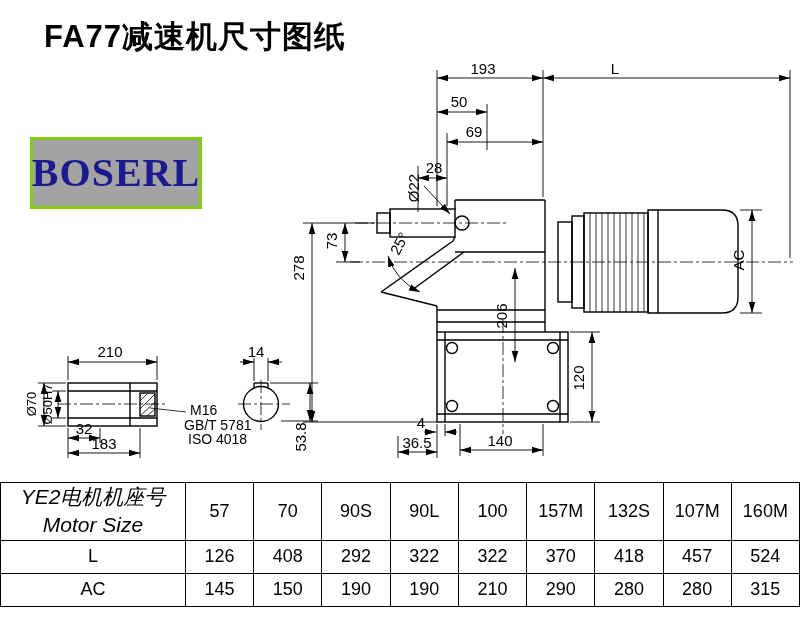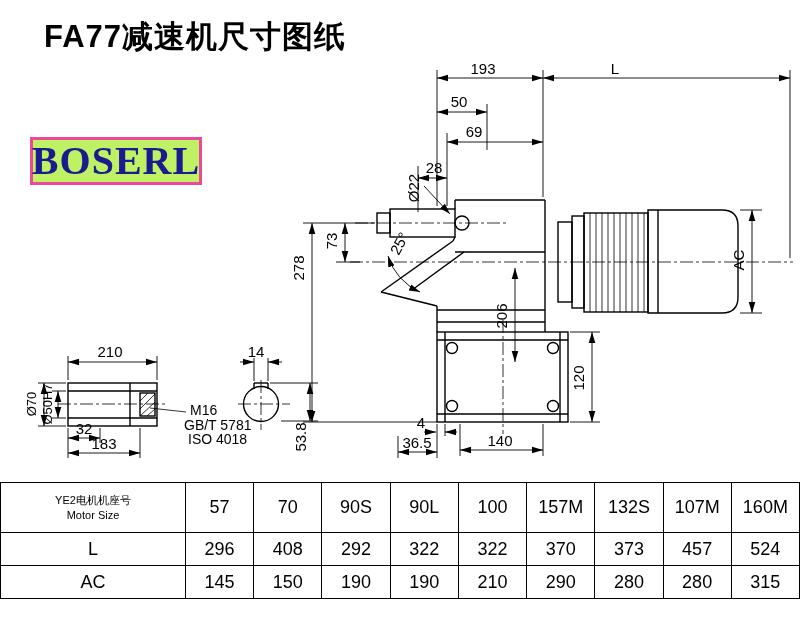--- a/index.html
+++ b/index.html
@@ -1,37 +1,37 @@
 <!DOCTYPE html>
 <html><head>
 <meta charset="utf-8">
 <style>
   * { margin:0; padding:0; box-sizing:border-box; }
   html,body { width:800px; height:633px; }
   body { background:#ffffff; font-family:"Liberation Sans", sans-serif; position:relative; overflow:hidden; }
   .page { position:absolute; inset:0; width:800px; height:633px; background:#fff; }
   .title { position:absolute; left:44px; top:16px; font-size:31px; font-weight:bold; color:#000; letter-spacing:1px; white-space:nowrap; }
-  .logo-box { position:absolute; left:30px; top:137px; width:172px; height:48px; border:3px solid #ec4899; background:#bef264; display:flex; align-items:center; justify-content:center; }
+  .logo-box { position:absolute; left:30px; top:137px; width:172px; height:72px; border:3px solid #84cc16; background:#a3a3a3; display:flex; align-items:center; justify-content:center; }
   .logo-text { font-family:"Liberation Serif", serif; font-size:40px; font-weight:bold; color:#1b1a8e; letter-spacing:1px; line-height:1; }
   svg.drawing { position:absolute; left:0; top:0; }
   .ol line, .ol rect, .ol circle, .ol path { stroke:#000; stroke-width:1.4; fill:none; }
   .thin line, .thin rect, .thin path { stroke:#000; stroke-width:0.8; fill:none; }
   .cl line { stroke:#000; stroke-width:0.8; fill:none; stroke-dasharray:13 3 3 3; }
   .dim line, .dim path { stroke:#000; stroke-width:0.9; fill:none; }
   .dl { marker-start:url(#arw); marker-end:url(#arw); }
   .ae { marker-end:url(#arw); }
   svg text { font-family:"Liberation Sans", sans-serif; font-size:15px; fill:#000; }
   svg text.mid { text-anchor:middle; }
   svg text.sm { font-size:13px; }
   svg text.lbl { font-size:14px; }
   .dim-table { position:absolute; left:0; top:482px; width:800px; border-collapse:collapse; table-layout:fixed; background:#fff; }
   .dim-table td { border:1px solid #000; text-align:center; vertical-align:middle; font-size:18px; color:#000; padding:0; }
   .dim-table tr.hdr td { height:50px; }
   .dim-table tr.row td { height:33px; }
-  .dim-table .hline { font-size:11px; line-height:1.35; }
+  .dim-table .hline { font-size:21px; line-height:1.35;font-style:italic; }
 </style>
 </head>
 <body>
 
 <div class="page">
 
   <div class="title">FA77减速机尺寸图纸</div>
 
   <div class="logo-box">
     <span class="logo-text">BOSERL</span>
@@ -234,27 +234,27 @@
         <td>90S</td>
         <td>90L</td>
         <td>100</td>
         <td>157M</td>
         <td>132S</td>
         <td>107M</td>
         <td>160M</td>
       </tr>
       <tr class="row">
         <td>L</td>
-        <td>296</td>
+        <td>126</td>
         <td>408</td>
         <td>292</td>
         <td>322</td>
         <td>322</td>
         <td>370</td>
-        <td>373</td>
+        <td>418</td>
         <td>457</td>
         <td>524</td>
       </tr>
       <tr class="row">
         <td>AC</td>
         <td>145</td>
         <td>150</td>
         <td>190</td>
         <td>190</td>
         <td>210</td>

